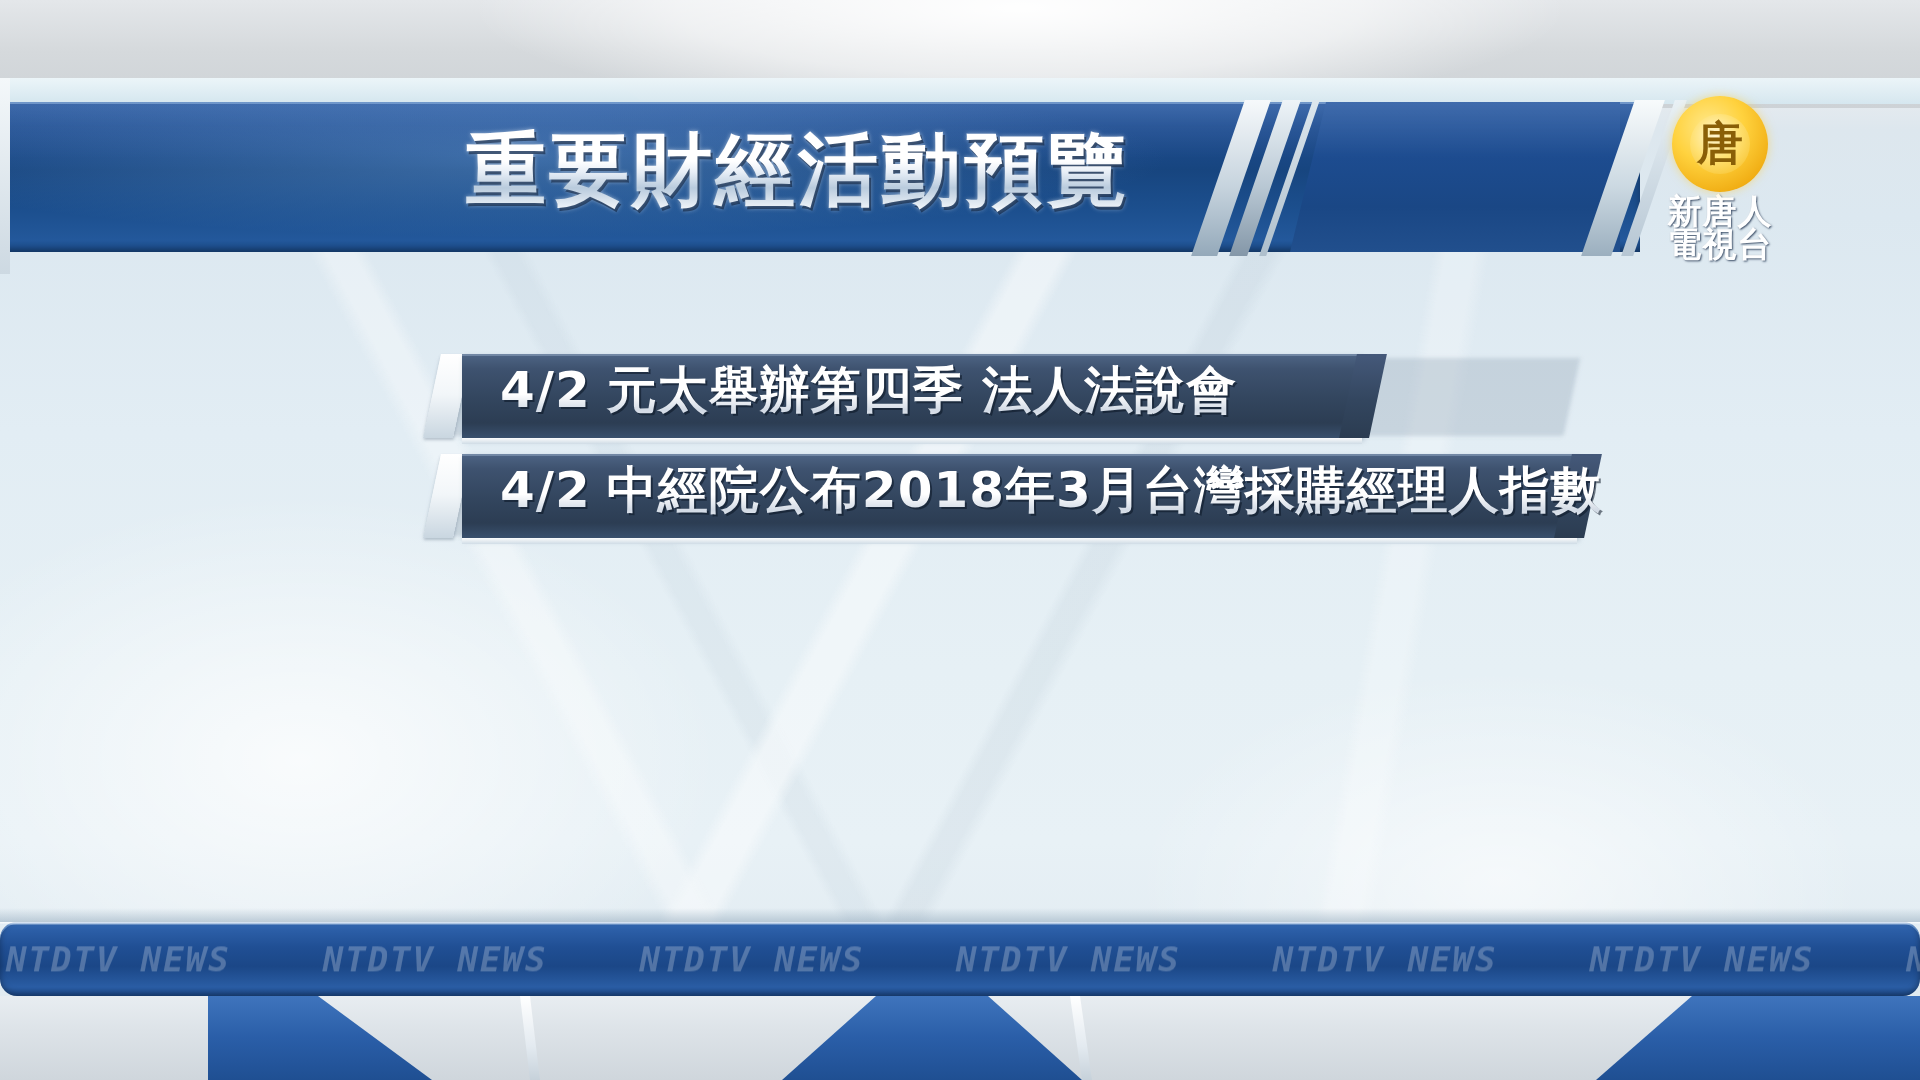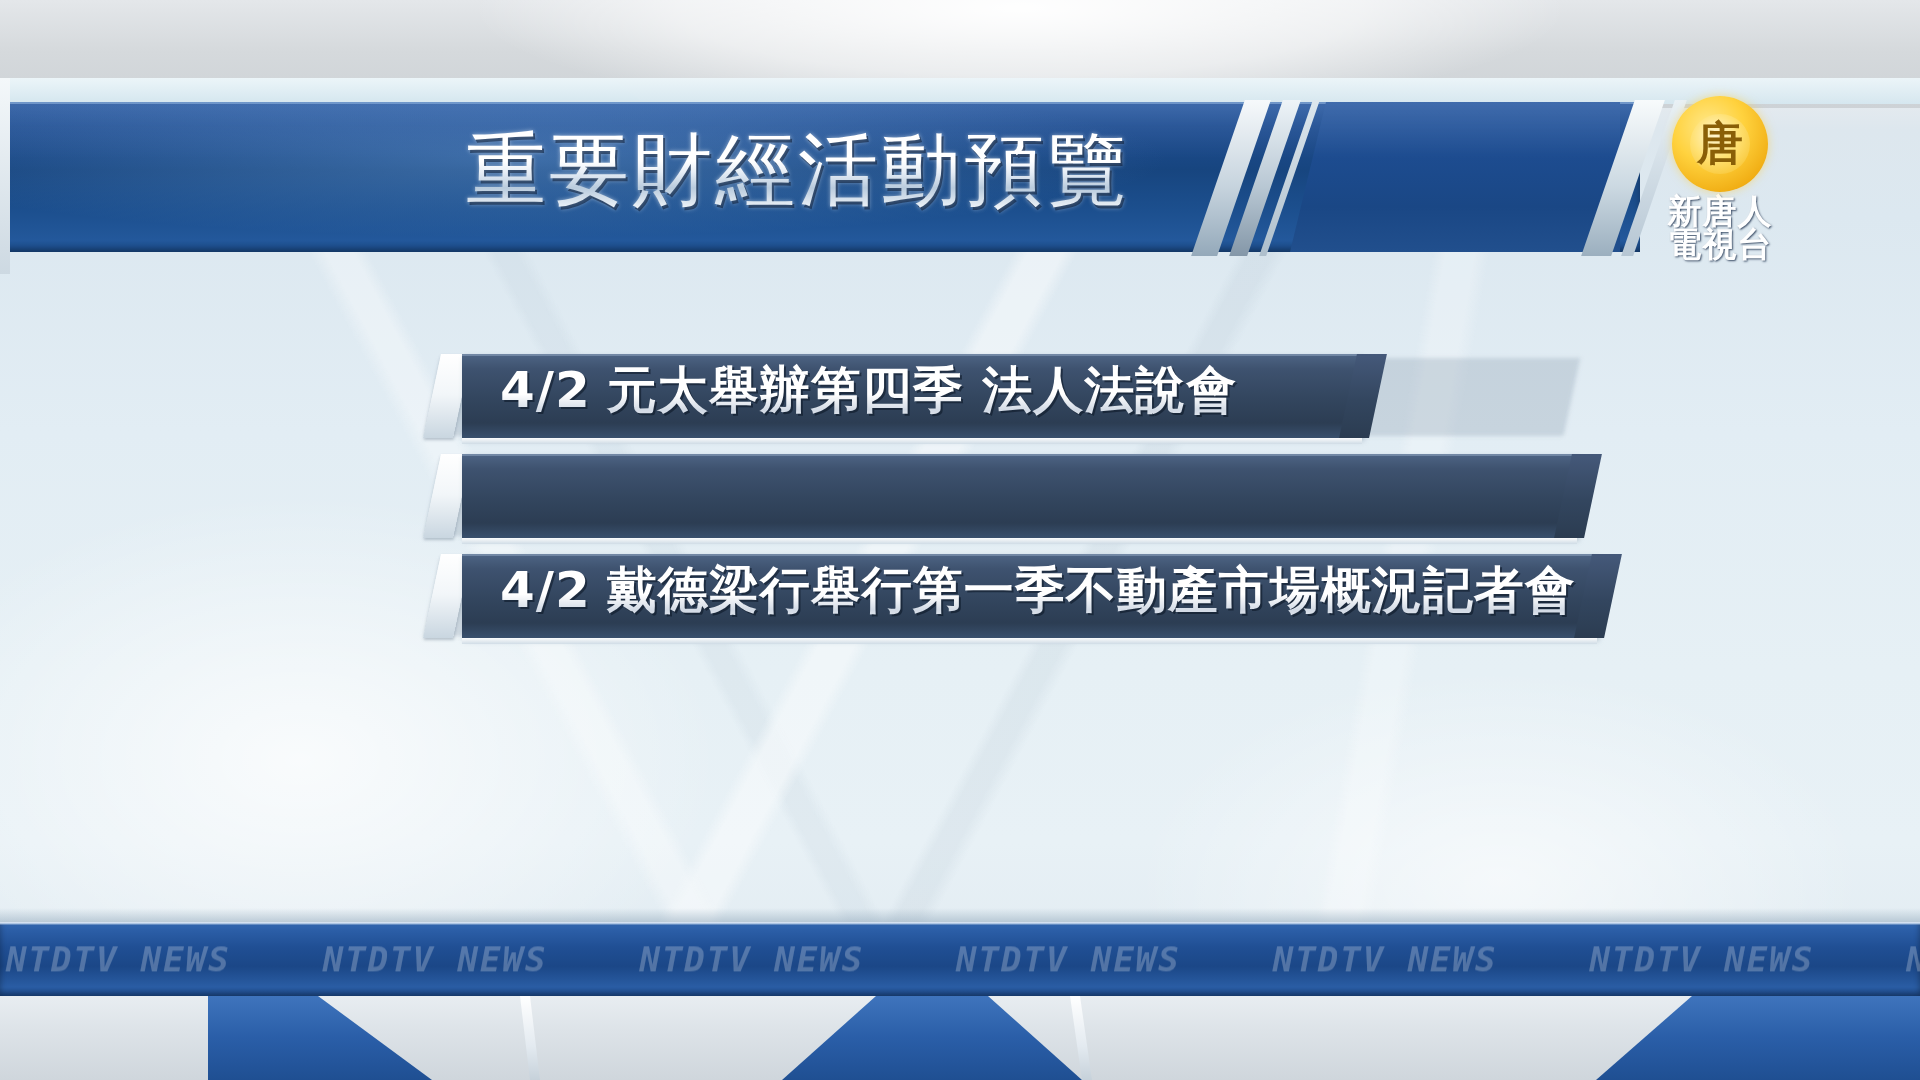--- a/index.html
+++ b/index.html
@@ -114,21 +114,21 @@
 
   .header-title {
     position: absolute;
     left: 0; top: 36px;
     width: 1220px;
     text-align: right;
     padding-right: 90px;
     box-sizing: border-box;
     font-family: "DejaVu Sans", "Liberation Sans", sans-serif;
     font-size: 80px;
-    font-weight: 400;
+    font-weight: 700;
     letter-spacing: 3px;
     line-height: 112px;
     color: #ffffff;
     background: linear-gradient(180deg, #ffffff 0%, #ffffff 42%, #e7eef6 52%, #b9cbdd 66%, #f3f7fb 86%, #ffffff 100%);
     -webkit-background-clip: text;
     background-clip: text;
     -webkit-text-fill-color: transparent;
     filter: drop-shadow(2px 3px 0 rgba(8,24,50,0.55)) drop-shadow(0 0 2px rgba(255,255,255,0.5));
     white-space: nowrap;
   }
@@ -235,20 +235,21 @@
   .ticker-shadowband {
     position: absolute; left: 0; top: 908px; width: 1920px; height: 14px;
     background: linear-gradient(180deg, rgba(190,206,218,0.0), rgba(150,172,190,0.55));
   }
   .ticker {
     position: absolute; left: 0; top: 922px; width: 1920px; height: 74px;
     overflow: hidden;
     background:
       linear-gradient(180deg, #356ab4 0%, #2c5fa8 10%, #204f94 34%, #1b4787 60%, #2a5da4 88%, #1d4a8b 100%);
     box-shadow: inset 0 2px 0 rgba(150,190,235,0.5), inset 0 -2px 6px rgba(0,0,0,0.35);
+    border-radius: 17px;
   }
   .ticker-inner {
     position: absolute; inset: 0;
     display: flex;
     align-items: center;
     gap: 92px;
     padding-left: 6px;
     white-space: nowrap;
   }
   .ticker-word {
@@ -339,32 +340,25 @@
         <span class="row-date">4/2</span><span>元太舉辦第四季  法人法說會</span>
       </div>
     </div>
 
     <div class="row">
       <div class="row-shadow"></div>
       <div class="row-tick"></div>
       <div class="row-bar" id="bar1" style="width: 1115px;">
         <div class="row-bar-cap"></div>
       </div>
+      <div class="row-text">
+        <span class="row-date">4/2</span><span>中經院公布2018年3月台灣採購經理人指數</span>
+      </div>
     </div>
 
-    <div class="row">
-      <div class="row-shadow"></div>
-      <div class="row-tick"></div>
-      <div class="row-bar" id="bar2" style="width: 1135px;">
-        <div class="row-bar-cap"></div>
-      </div>
-      <div class="row-text">
-        <span class="row-date">4/2</span><span>戴德梁行舉行第一季不動產市場概況記者會</span>
-      </div>
-    </div>
 
 
   </div>
 
   <div class="ticker-shadowband"></div>
   <div class="ticker">
     <div class="ticker-inner" id="ticker-inner">
         <span class="ticker-word">NTDTV NEWS</span>
         <span class="ticker-word">NTDTV NEWS</span>
         <span class="ticker-word">NTDTV NEWS</span>

